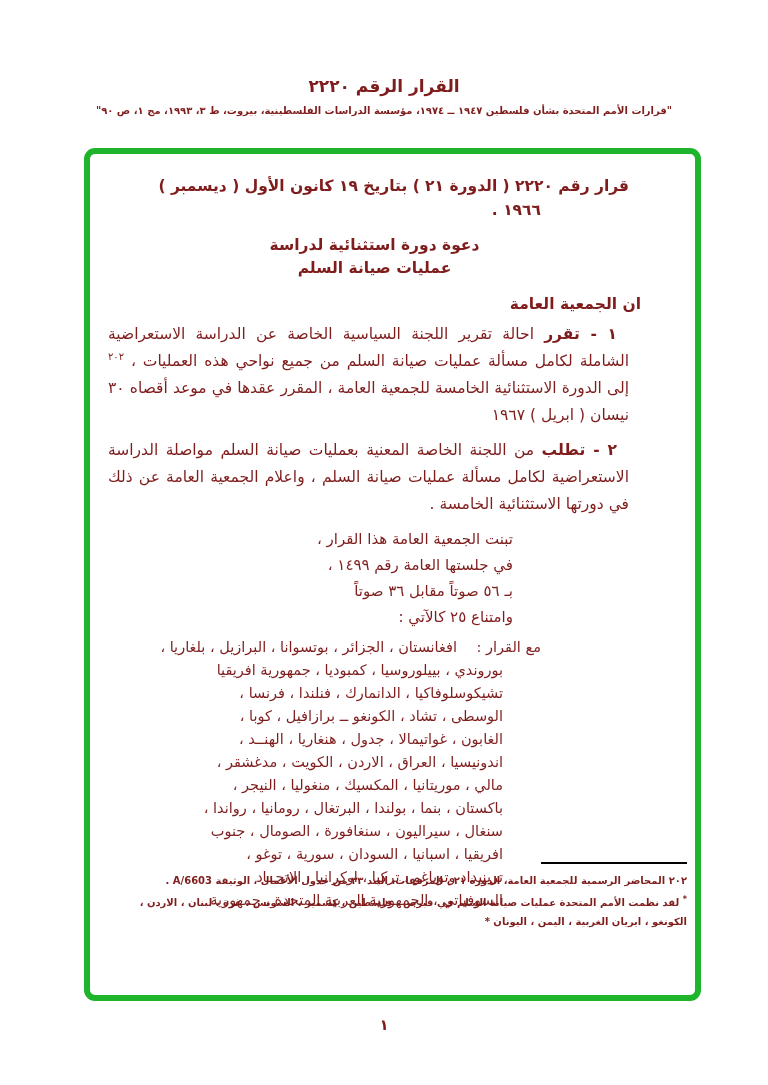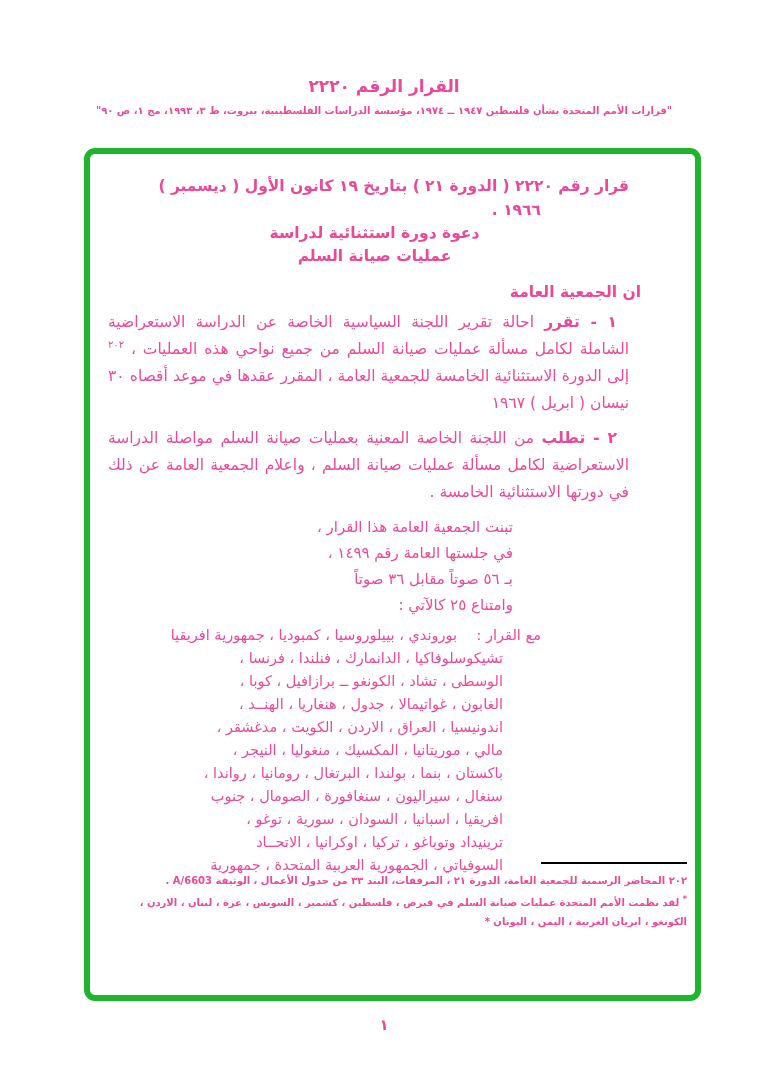--- a/index.html
+++ b/index.html
@@ -1,21 +1,21 @@
 <!DOCTYPE html>
 <html lang="ar" dir="rtl"><head>
 <meta charset="utf-8">
 <style>
   html,body { margin:0; padding:0; background:#ffffff; }
   .page {
     position:relative;
     width:768px; height:1085px;
     background:#ffffff;
     font-family:"DejaVu Sans", sans-serif;
-    color:#ec4899;
+    color:#7f1d1d;
     direction:rtl;
     overflow:hidden;
   }
   .doc-header { position:absolute; top:76px; left:0; right:0; text-align:center; }
   .doc-title { font-size:17px; font-weight:bold; margin:0; }
   .doc-source {
     margin-top:9px; font-size:10px; font-weight:bold;
     white-space:nowrap; letter-spacing:0px;
   }
   .green-box {
@@ -29,21 +29,21 @@
   .box-inner {
     position:relative;
     padding:20px 54px 0 18px;
     height:100%;
     box-sizing:border-box;
     text-align:right;
   }
   .date-heading { font-size:15.5px; font-weight:bold; line-height:24px; padding-right:12px; }
   .date-heading .line2 { padding-right:88px; }
   .subtitle { text-align:center; font-size:15.5px; font-weight:bold; line-height:23px; }
-  .subtitle.first { margin-top:0; }
+  .subtitle.first { margin-top:12px; }
   .preamble { margin-top:15px; font-size:15.5px; font-weight:bold; }
   .para {
     margin:8px 12px 0 0; font-size:15.5px; line-height:27px;
     text-align:justify; text-indent:12px;
   }
   .para b { font-weight:bold; }
   .fn-ref { font-size:10px; vertical-align:super; line-height:0; }
   .adoption { margin-top:8px; margin-right:128px; font-size:15px; line-height:26px; }
   .adoption div { white-space:nowrap; }
   .vote-block { position:relative; margin-top:6px; margin-right:100px; font-size:14.5px; line-height:23px; }
@@ -91,20 +91,21 @@
       <div class="adoption">
           <div>تبنت الجمعية العامة هذا القرار ،</div>
           <div>في جلستها العامة رقم ١٤٩٩ ،</div>
           <div>بـ ٥٦ صوتاً مقابل ٣٦ صوتاً</div>
           <div>وامتناع ٢٥ كالآتي :</div>
         </div>
 
       <div class="vote-block">
         <span class="vote-label">مع القرار :</span>
         <div class="vote-lines">
+            <div>افغانستان ، الجزائر ، بوتسوانا ، البرازيل ، بلغاريا ،</div>
             <div>بوروندي ، بييلوروسيا ، كمبوديا ، جمهورية افريقيا</div>
             <div>تشيكوسلوفاكيا ، الدانمارك ، فنلندا ، فرنسا ،</div>
             <div>الوسطى ، تشاد ، الكونغو ــ برازافيل ، كوبا ،</div>
             <div>الغابون ، غواتيمالا ، جدول ، هنغاريا ، الهنــد ،</div>
             <div>اندونيسيا ، العراق ، الاردن ، الكويت ، مدغشقر ،</div>
             <div>مالي ، موريتانيا ، المكسيك ، منغوليا ، النيجر ،</div>
             <div>باكستان ، بنما ، بولندا ، البرتغال ، رومانيا ، رواندا ،</div>
             <div>سنغال ، سيراليون ، سنغافورة ، الصومال ، جنوب</div>
             <div>افريقيا ، اسبانيا ، السودان ، سورية ، توغو ،</div>
             <div>ترينيداد وتوباغو ، تركيا ، اوكرانيا ، الاتحــاد</div>

